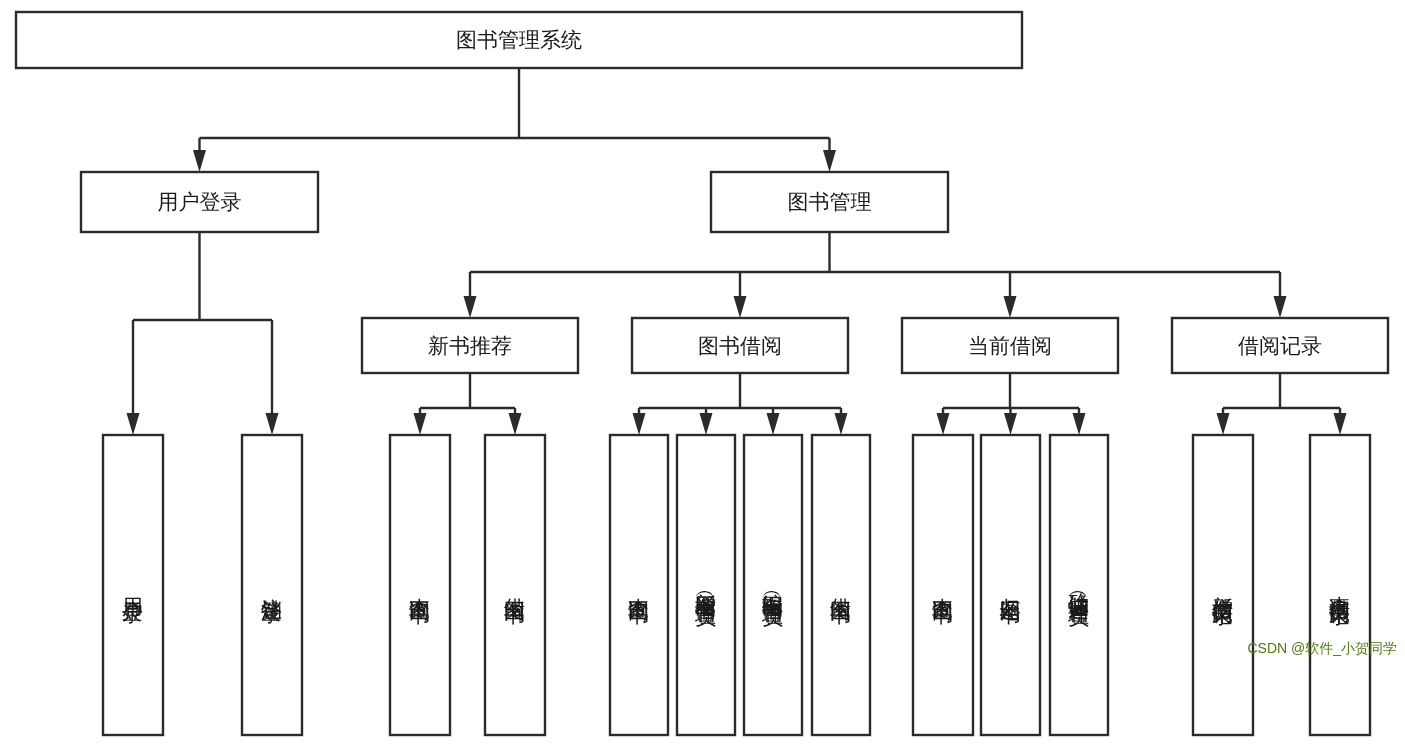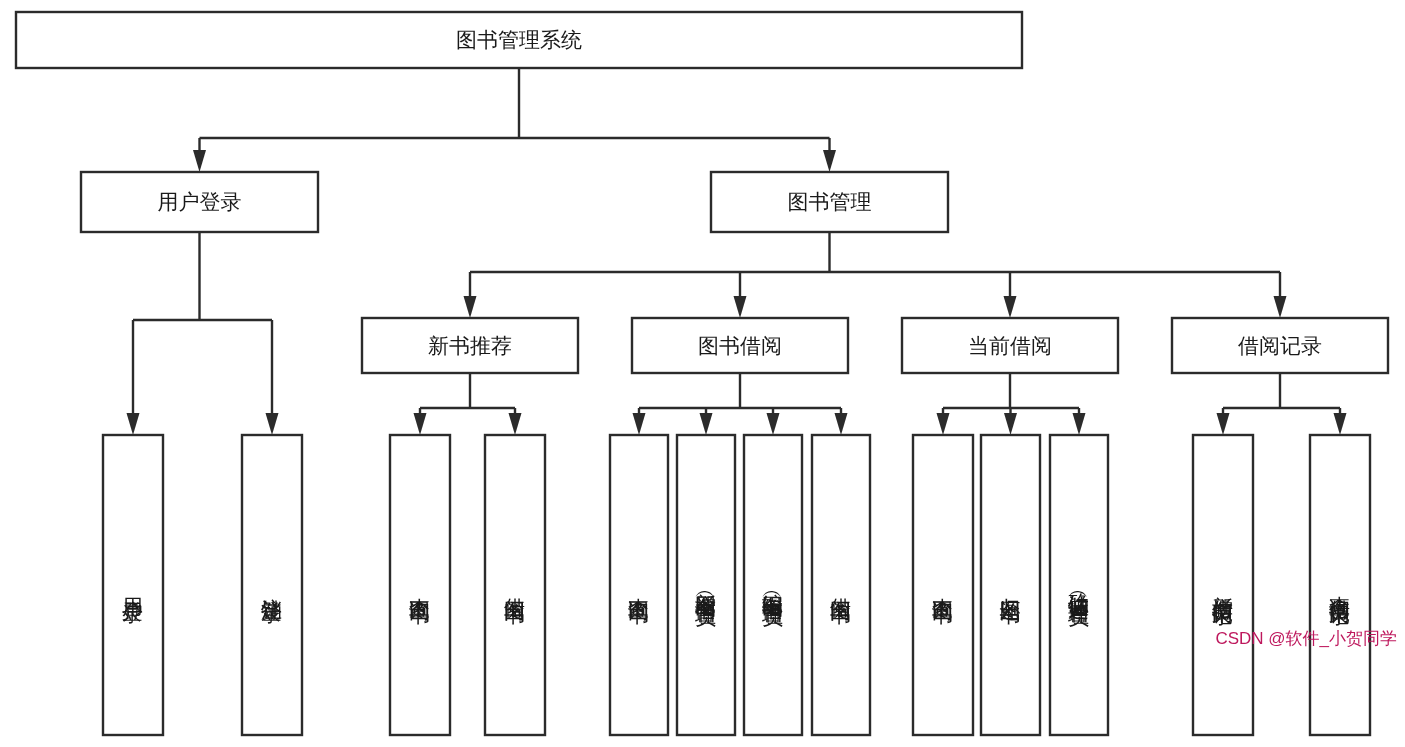--- a/index.html
+++ b/index.html
@@ -53,24 +53,24 @@
     font-family: "Liberation Sans", "DejaVu Sans", sans-serif;
     font-size: 21px;
     fill: #1a1a1a;
     text-anchor: middle;
     writing-mode: vertical-rl;
     letter-spacing: 2px;
   }
   .watermark-text {
     position: absolute;
     right: 8px;
-    bottom: 16px;
-    font-family: "Liberation Sans", "DejaVu Sans", sans-serif;
-    font-size: 17px;
-    color: #be185d;
+    bottom: 8px;
+    font-family: "Liberation Sans", "DejaVu Sans", sans-serif;
+    font-size: 14px;
+    color: #4d7c0f;
     white-space: nowrap;
     user-select: none;
   }
 </style>
 </head>
 <body>
 
 <div id="diagram-root">
 
   <svg class="diagram-canvas" viewBox="0 0 1405 747" xmlns="http://www.w3.org/2000/svg">

